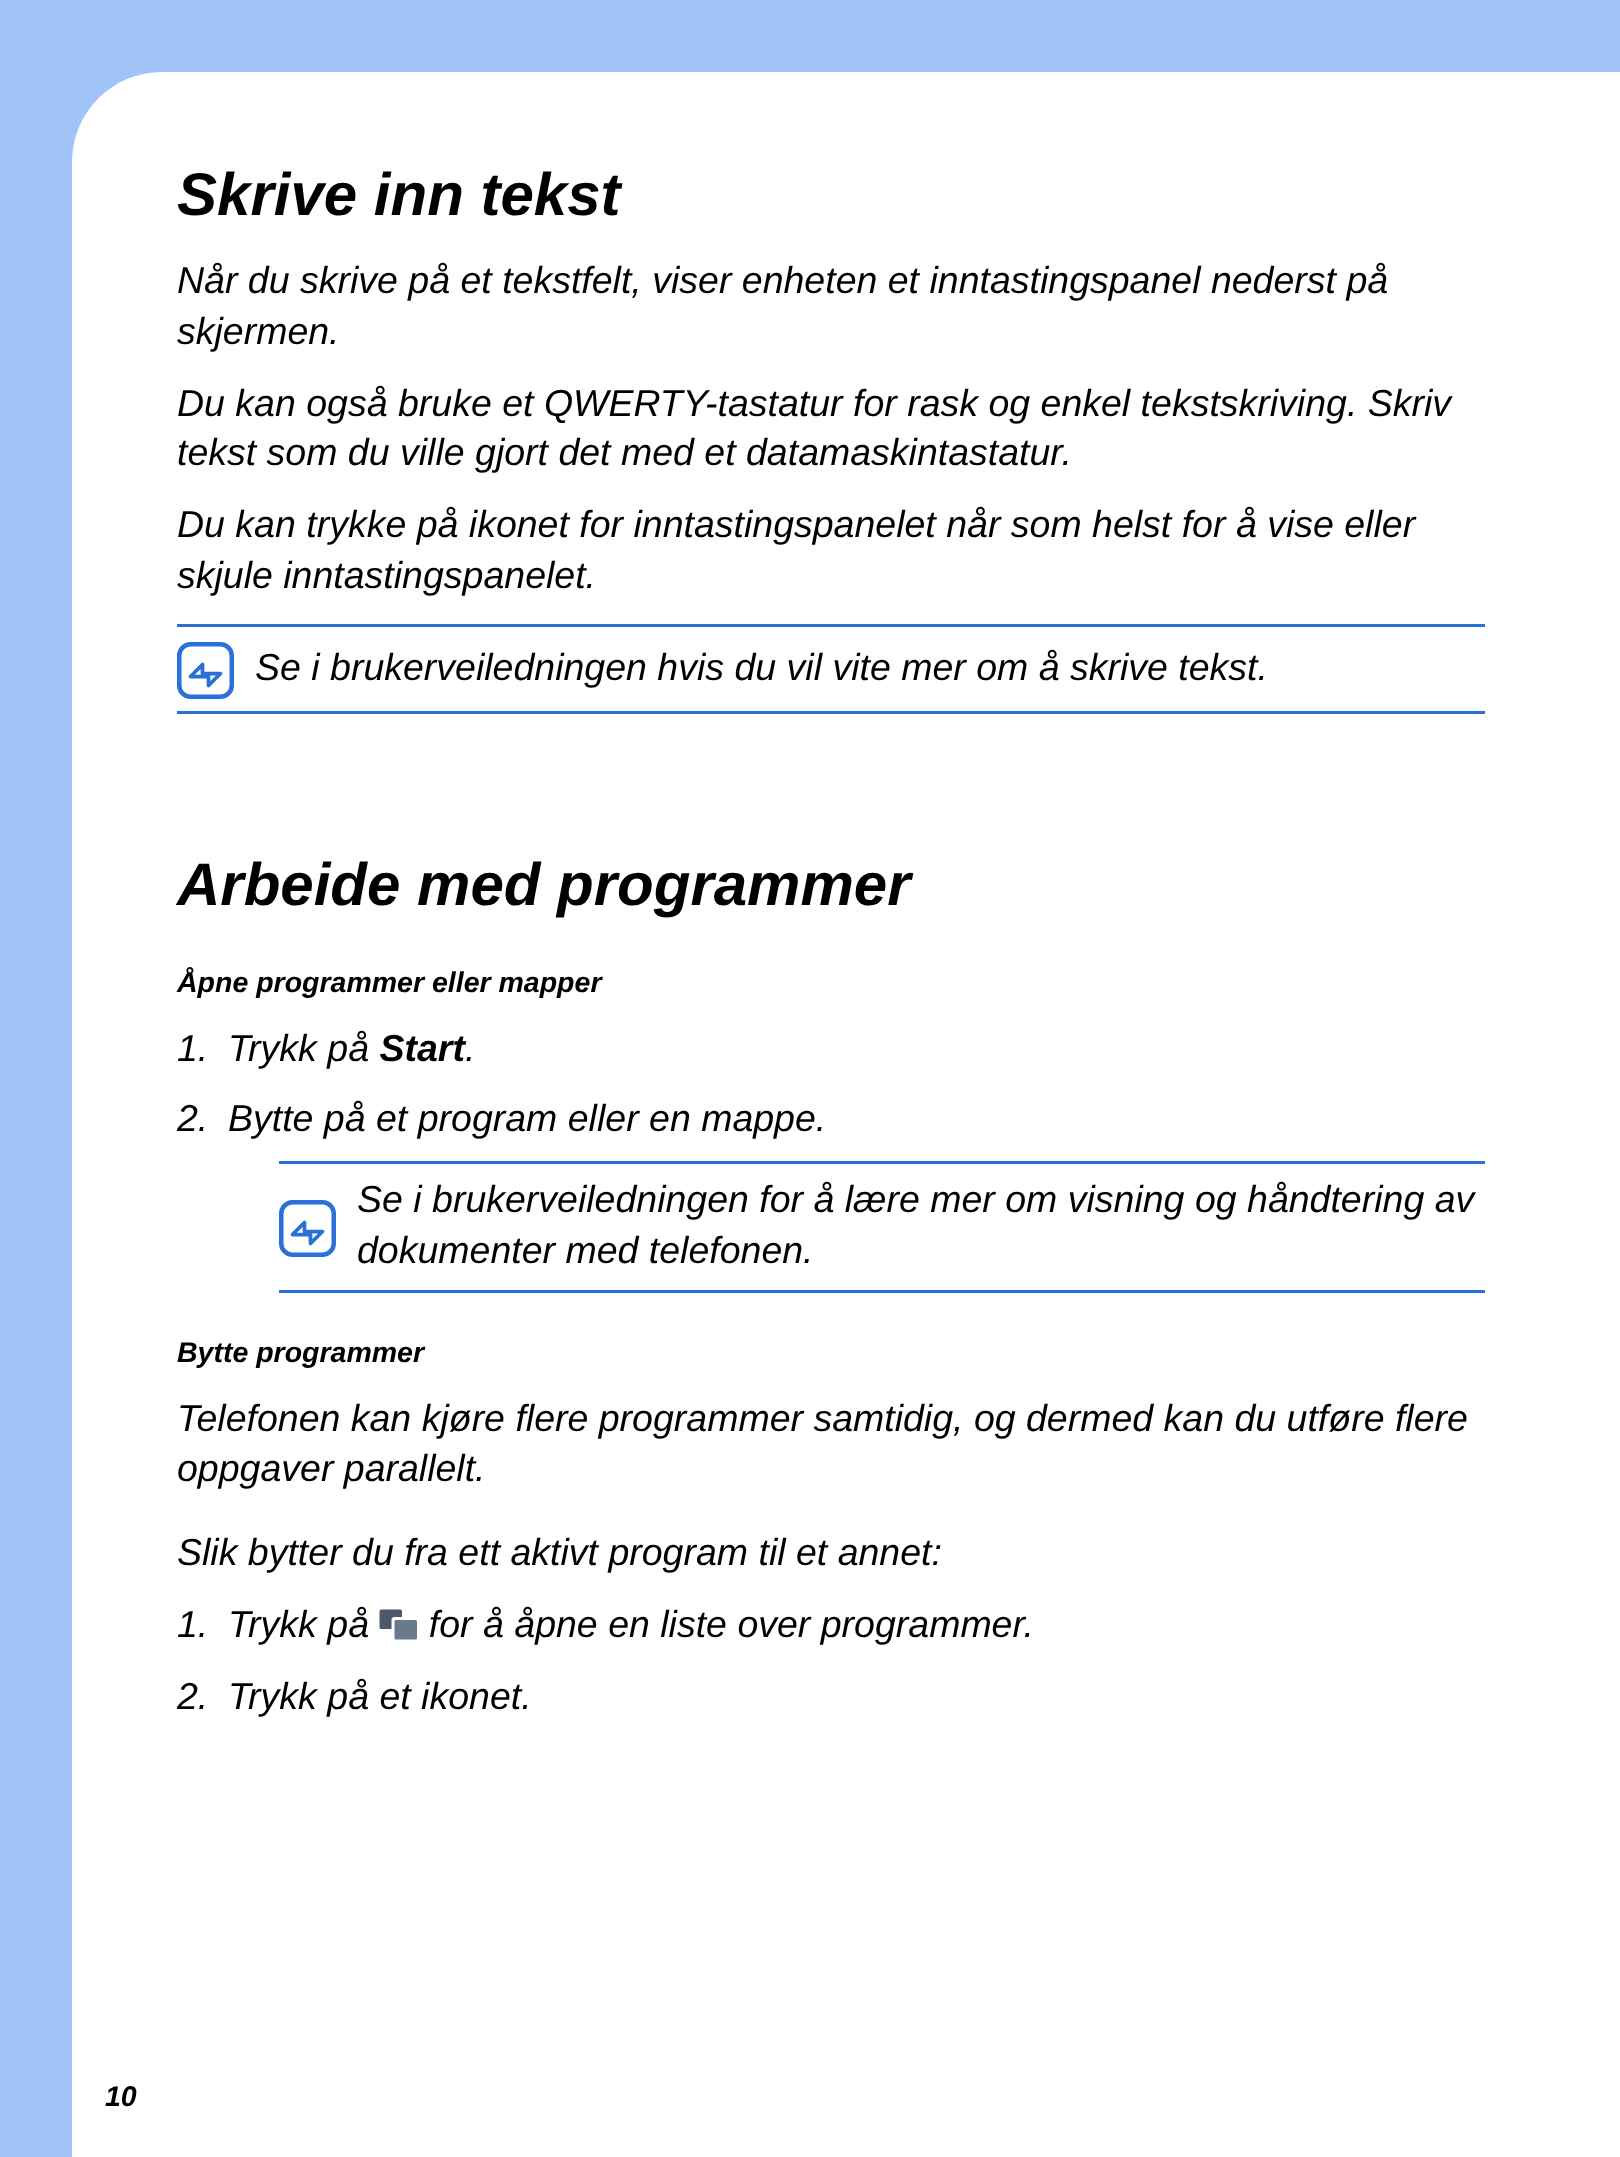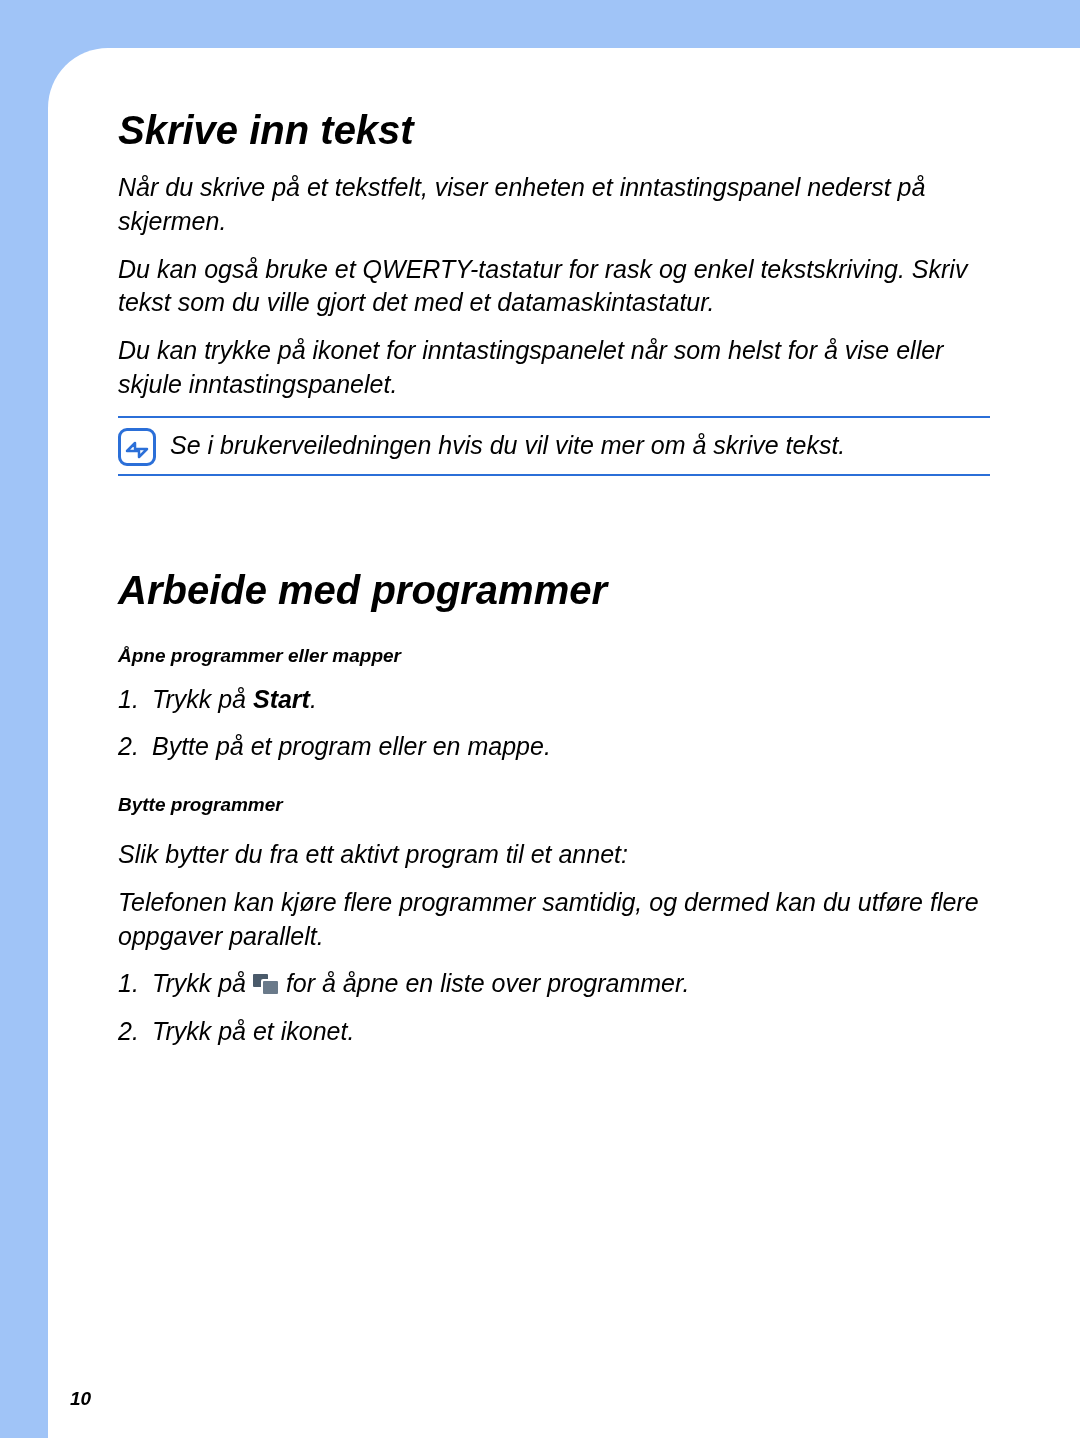--- a/index.html
+++ b/index.html
@@ -134,26 +134,34 @@
 
   <h1 class="sec2">Arbeide med programmer</h1>
 
   <h2>Åpne programmer eller mapper</h2>
   <ol>
     <li>
       <span>Trykk på </span><span class="bold">Start</span><span>.</span>
     </li>
     <li>
       <span>Bytte på et program eller en mappe.</span>
+      <div class="note inner">
+        <div class="note-icon">
+          <svg viewBox="0 0 32 32">
+              <path d="M6 20 L14 12 L14 18 L26 18 L18 26 L18 20 Z" fill="none" stroke="#2b6fd8" stroke-width="2.5" stroke-linejoin="round"></path>
+            </svg>
+        </div>
+        <div class="note-text">Se i brukerveiledningen for å lære mer om visning og håndtering av dokumenter med telefonen.</div>
+      </div>
     </li>
   </ol>
 
   <h2>Bytte programmer</h2>
+  <p>Telefonen kan kjøre flere programmer samtidig, og dermed kan du utføre flere oppgaver parallelt.</p>
   <p style="margin-top:22px;">Slik bytter du fra ett aktivt program til et annet:</p>
-  <p>Telefonen kan kjøre flere programmer samtidig, og dermed kan du utføre flere oppgaver parallelt.</p>
   <ol>
     <li>
       <span>Trykk på </span><span class="inline-icon"></span><span> for å åpne en liste over programmer.</span>
     </li>
     <li>Trykk på et ikonet.</li>
   </ol>
 
   <div class="page-num">10</div>
 </div>
 

